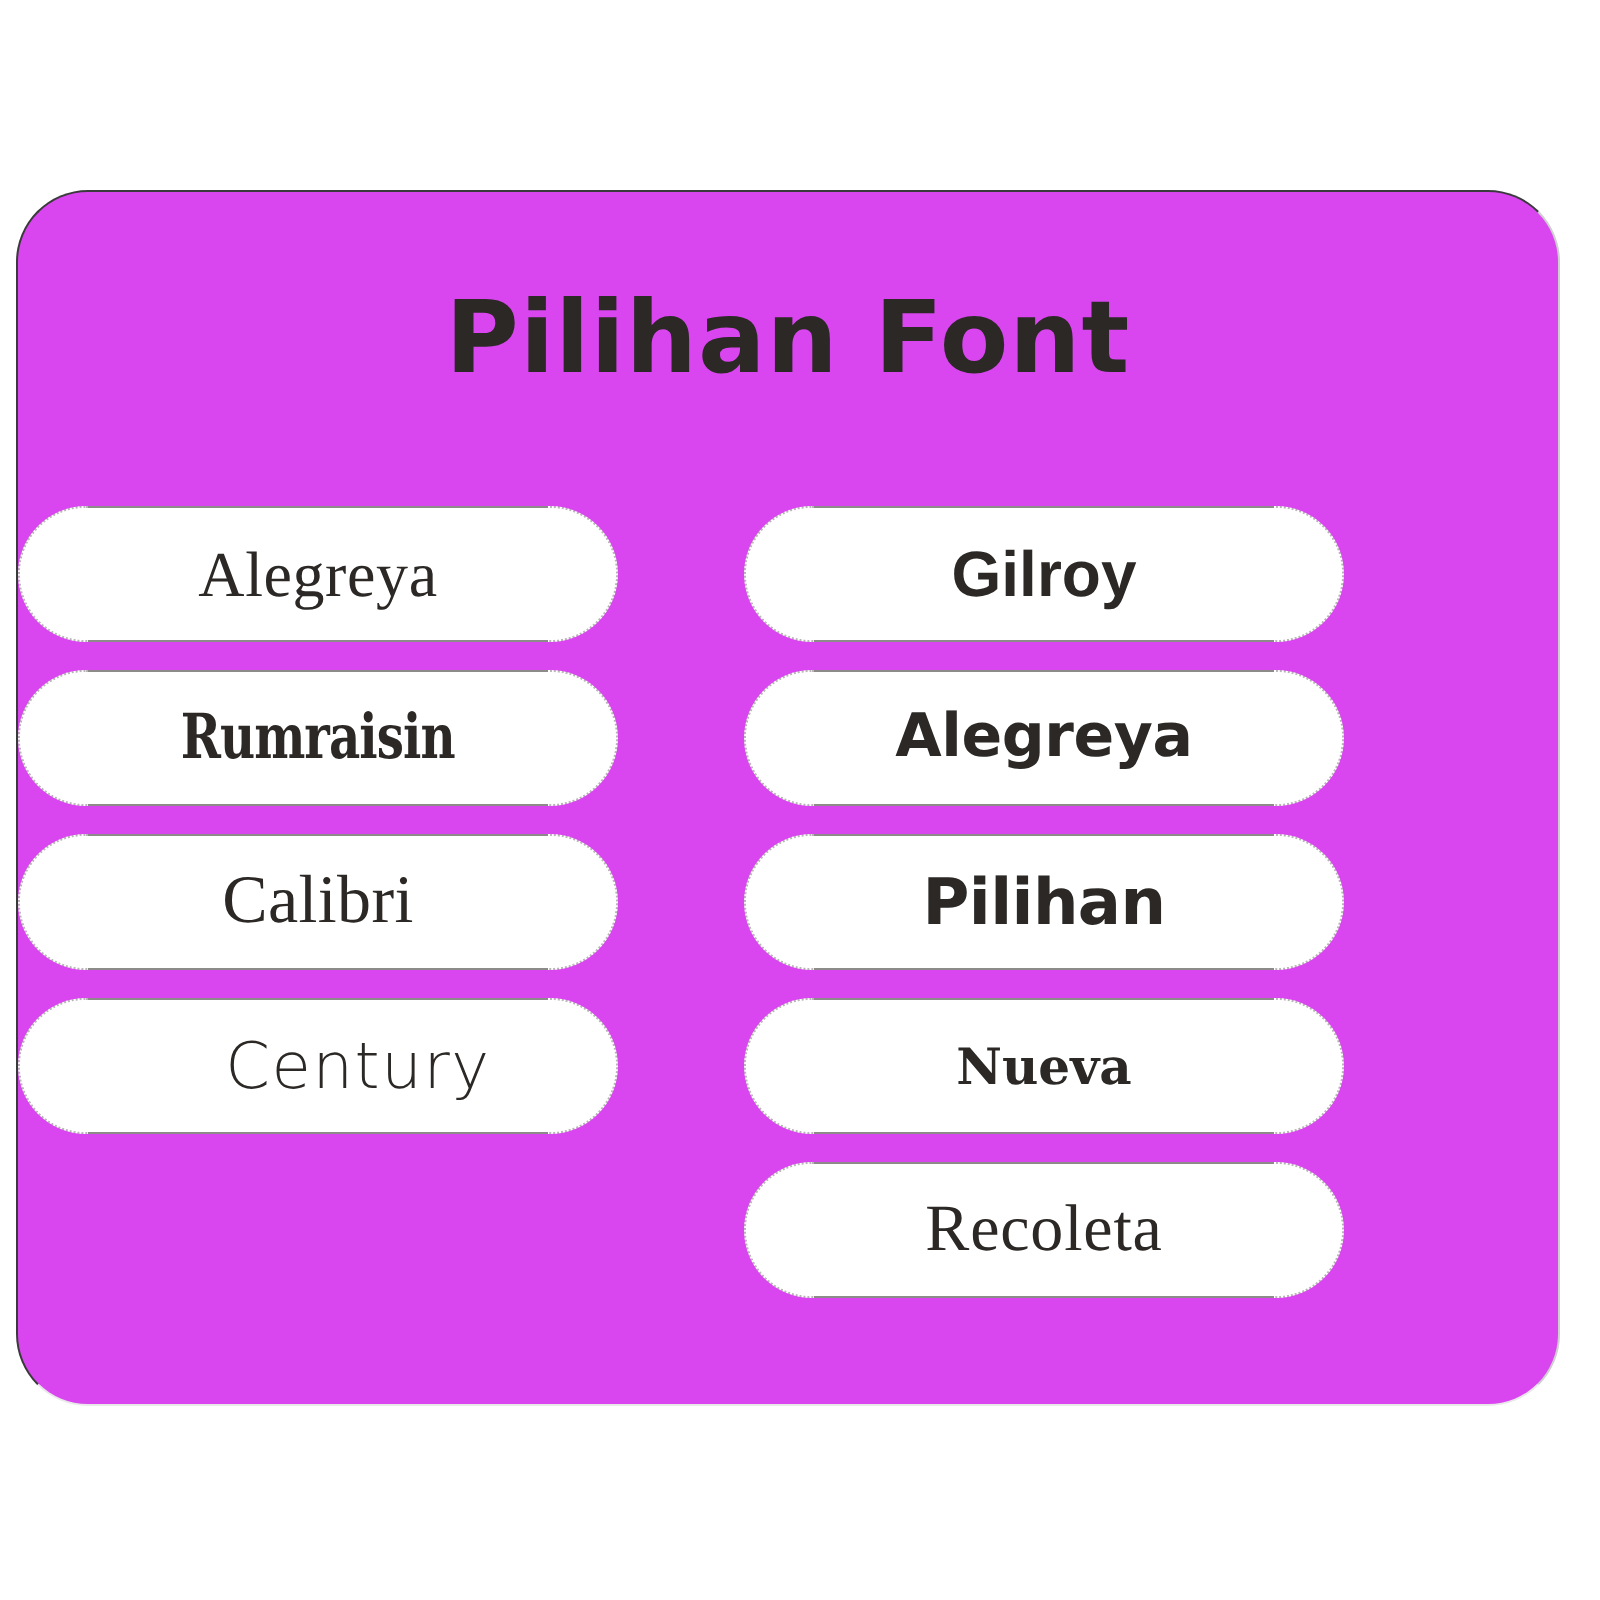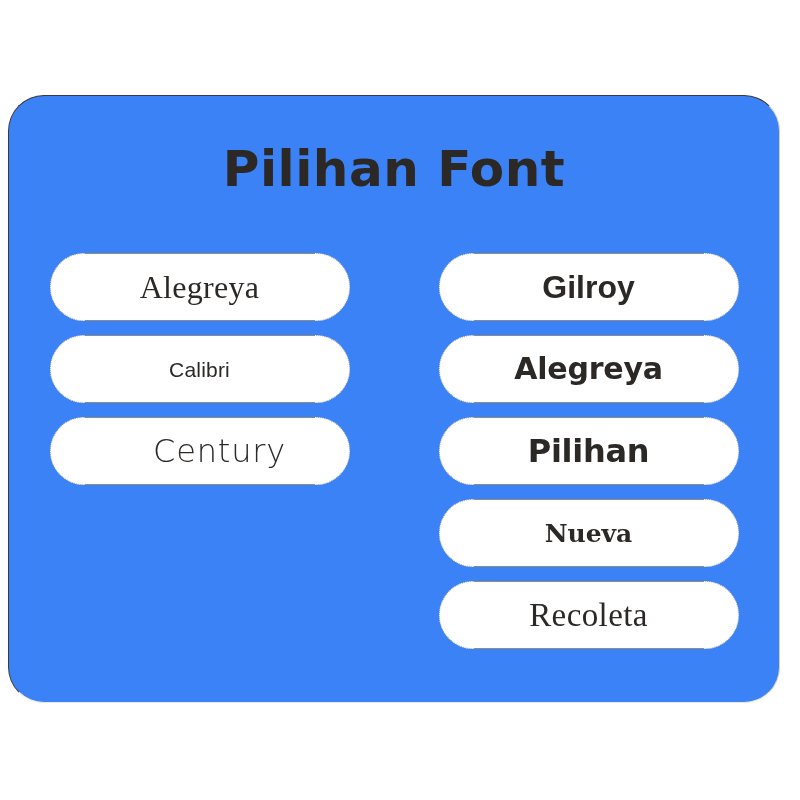--- a/index.html
+++ b/index.html
@@ -16,21 +16,21 @@
   }
 
   
   #card {
     position: absolute;
     left: 8px;
     top: 95px;
     width: 772px;
     height: 608px;
     box-sizing: border-box;
-    background: #3b82f6;
+    background: #d946ef;
     border: 1.4px solid #3a3a3c;
     border-bottom-color: #e9e9ea;
     border-right-color: #cfcfd1;
     border-radius: 36px;
   }
 
   
   #title {
     position: absolute;
     left: 0;
@@ -46,22 +46,22 @@
     white-space: nowrap;
   }
 
   
   #columns {
     position: absolute;
     left: 0;
     top: 157px;
     width: 100%;
     display: flex;
-    justify-content: center;
-    gap: 89px;
+    justify-content: flex-start;
+    gap: 63px;
   }
   .column {
     display: flex;
     flex-direction: column;
     gap: 14px;
   }
 
   
   .pill {
     position: relative;
@@ -115,22 +115,22 @@
   
   .f-rumraisin {
     font-family: "DejaVu Serif", serif;
     font-size: 31px;
     font-weight: 700;
     letter-spacing: -0.6px;
     transform: scaleX(0.78);
   }
   
   .f-calibri {
-    font-family: Liberation Sans, sans-serif;
-    font-size: 21px;
+    font-family: Liberation Serif, serif;
+    font-size: 34px;
     font-weight: 400;
     letter-spacing: 0.2px;
   }
   
   .f-century {
     font-family: "DejaVu Sans", sans-serif;
     font-size: 32px;
     font-weight: 300;
     letter-spacing: 0.8px;
     margin-left: 40px;
@@ -178,20 +178,23 @@
 
   <div id="title">Pilihan Font</div>
 
   <div id="columns">
 
     <div class="column">
       <div class="pill">
         <span class="pill-label f-alegreya">Alegreya</span>
       </div>
       <div class="pill">
+        <span class="pill-label f-rumraisin">Rumraisin</span>
+      </div>
+      <div class="pill">
         <span class="pill-label f-calibri">Calibri</span>
       </div>
       <div class="pill">
         <span class="pill-label f-century">Century</span>
       </div>
     </div>
 
     <div class="column">
       <div class="pill">
         <span class="pill-label f-berlin">Gilroy</span>

